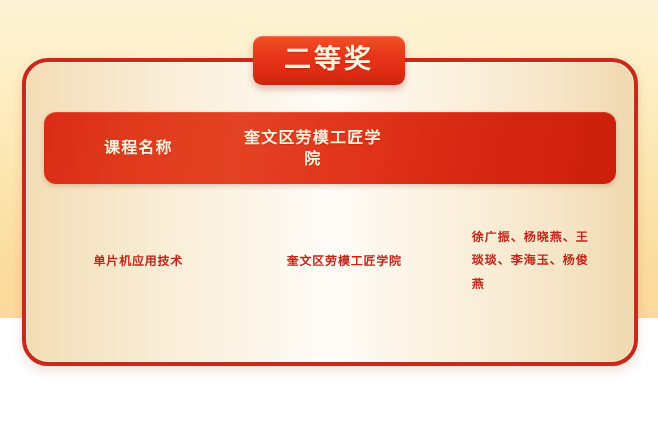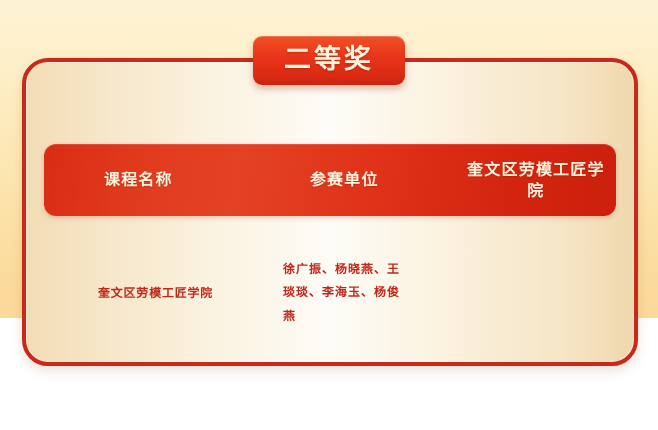--- a/index.html
+++ b/index.html
@@ -104,21 +104,20 @@
   }
 
   
   .table {
     position: absolute;
     left: 18px;
     top: 50px;
     width: 572px;
     height: 224px;
     box-sizing: border-box;
-    margin-top: 32px;
   }
 
   .header-row {
     display: flex;
     align-items: center;
     height: 72px;
     border-radius: 12px;
     background:
       linear-gradient(100deg,
         #da2c15 0%,
@@ -186,25 +185,25 @@
       <span class="badge-text">二等奖</span>
     </div>
   </div>
 
   <div class="card">
 
     <div class="table">
 
       <div class="header-row">
         <div class="header-cell col-course">课程名称</div>
-        <div class="header-cell col-unit">参赛单位</div>
         <div class="header-cell col-team">奎文区劳模工匠学院</div>
       </div>
 
       <div class="body-row">
+        <div class="body-cell col-course">单片机应用技术</div>
         <div class="body-cell col-unit">奎文区劳模工匠学院</div>
         <div class="body-cell col-team names">徐广振、杨晓燕、王琰琰、李海玉、杨俊燕</div>
       </div>
 
     </div>
   </div>
 
 </div>
 
 </body></html>

